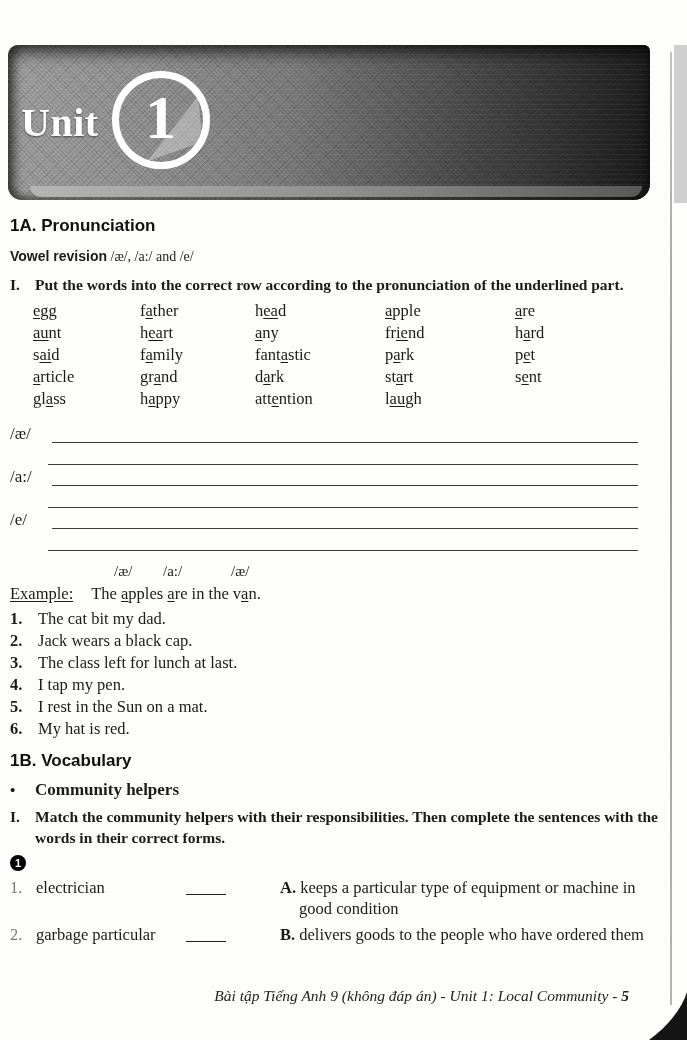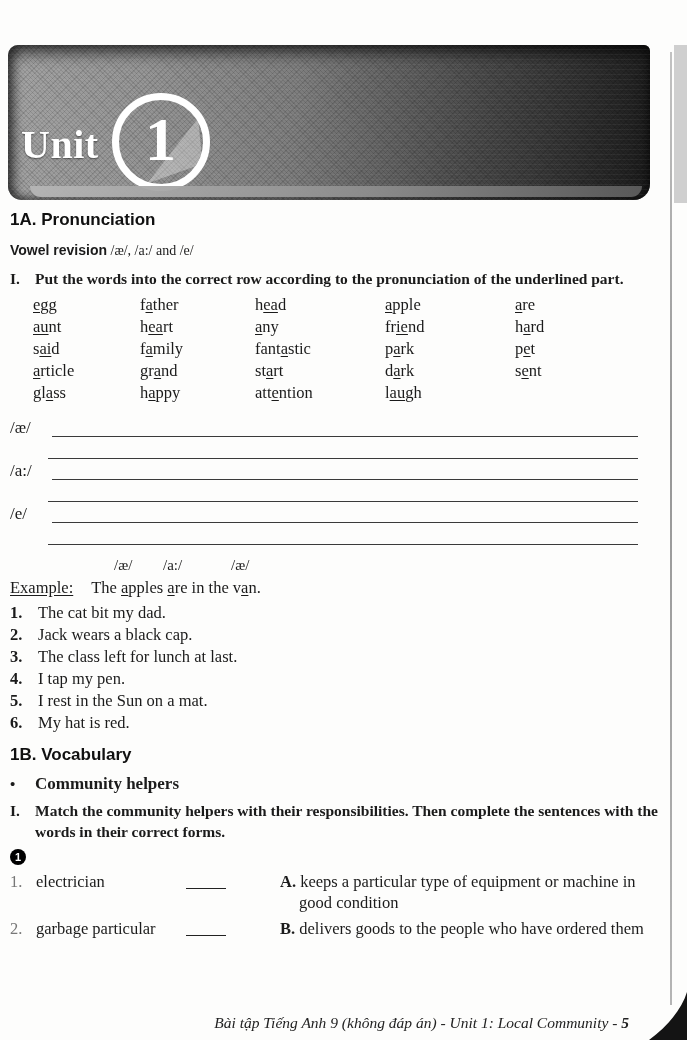--- a/index.html
+++ b/index.html
@@ -23,34 +23,34 @@
   .banner::before{ 
     content:"";position:absolute;inset:0;border-radius:inherit;pointer-events:none;
     background:
       repeating-linear-gradient(45deg, rgba(0,0,0,.10) 0 1px, transparent 1px 3px),
       repeating-linear-gradient(-45deg, rgba(0,0,0,.10) 0 1px, transparent 1px 4px),
       repeating-linear-gradient(0deg, rgba(255,255,255,.05) 0 1px, transparent 1px 5px);
   }
   .banner-bevel{position:absolute;left:22px;right:8px;bottom:3px;height:11px;
     background:linear-gradient(to right,#b6b6b6,#8e8e8e 55%,#5c5c5c);
     border-radius:0 0 12px 12px;opacity:.95;}
-  .banner-content{position:relative;display:flex;align-items:center;height:100%;padding-left:13px;margin-top:22px;}
+  .banner-content{position:relative;display:flex;align-items:center;height:100%;padding-left:13px;}
   .unit-label{color:#fff;font-weight:bold;font-size:40px;letter-spacing:.5px;
     text-shadow:0 1px 2px rgba(0,0,0,.5);}
   .unit-circle{width:84px;height:84px;flex:0 0 84px;border:7px solid #fff;border-radius:50%;
     margin:0 15px 6px 13px;display:flex;align-items:center;justify-content:center;position:relative;overflow:hidden;}
   .unit-circle .wedge{position:absolute;left:34%;top:22%;width:66%;height:78%;
     background:rgba(255,255,255,.32);clip-path:polygon(92% 0,100% 70%,0 100%);}
   .unit-number{position:relative;color:#fff;font-weight:bold;font-size:62px;line-height:1;padding-bottom:6px;}
   .banner-title{color:#fff;font-weight:bold;font-size:41px;letter-spacing:1px;white-space:nowrap;
     text-shadow:0 1px 3px rgba(0,0,0,.6);}
   
   .content{position:absolute;left:10px;top:205px;width:650px;}
   .h-section{font-family:"Liberation Sans",sans-serif;font-weight:bold;font-size:17px;
-    line-height:22px;margin:4px 0 6px 0;color:#101010;}
+    line-height:22px;margin:10px 0 6px 0;color:#101010;}
   .vowel-line{line-height:26px;margin-bottom:4px;font-size:14px;}
   .vowel-bold{font-family:"Liberation Sans",sans-serif;font-weight:bold;}
   .task-instruction{display:flex;font-weight:bold;font-size:15.5px;line-height:21px;margin-bottom:5px;}
   .numeral{flex:0 0 25px;}
   .instr-text{flex:1;}
   .u{text-decoration:underline;text-underline-offset:2px;text-decoration-thickness:1.3px;}
   
   .word-grid{display:grid;grid-template-columns:107px 115px 130px 130px 1fr;
     padding-left:23px;font-size:16.5px;line-height:22px;margin:2px 0 12px 0;}
   
@@ -79,21 +79,21 @@
     width:16px;height:16px;border-radius:50%;background:#000;color:#fff;
     font-family:"Liberation Sans",sans-serif;font-size:11px;font-weight:bold;margin:2px 0 4px 0;}
   .match-list{margin-top:2px;}
   .match-row{display:flex;font-size:16.5px;line-height:21px;margin-bottom:5px;align-items:flex-start;}
   .m-num{flex:0 0 26px;color:#777;}
   .m-term{flex:0 0 150px;}
   .m-blank{flex:0 0 40px;border-bottom:1.6px solid #222;height:17px;margin-right:54px;}
   .m-def{flex:1;padding-left:19px;text-indent:-19px;}
   .m-letter{font-weight:bold;}
   
-  .footer{position:absolute;top:1014px;right:58px;font-style:italic;font-size:15.5px;color:#222;white-space:nowrap;}
+  .footer{position:absolute;top:987px;right:58px;font-style:italic;font-size:15.5px;color:#222;white-space:nowrap;}
   .footer .page-num{font-weight:bold;}
 </style>
 </head>
 <body>
 
 <div class="page-edge-band"></div>
 <div class="page-edge-line"></div>
 
 <div class="banner">
   <div class="banner-content">
@@ -130,22 +130,22 @@
       <span><span class="u">a</span>ny</span>
       <span>fr<span class="u">ie</span>nd</span>
       <span>h<span class="u">a</span>rd</span>
       <span>s<span class="u">ai</span>d</span>
       <span>f<span class="u">a</span>mily</span>
       <span>fant<span class="u">a</span>stic</span>
       <span>p<span class="u">a</span>rk</span>
       <span>p<span class="u">e</span>t</span>
       <span><span class="u">a</span>rticle</span>
       <span>gr<span class="u">a</span>nd</span>
+      <span>d<span class="u">a</span>rk</span>
       <span>st<span class="u">a</span>rt</span>
-      <span>d<span class="u">a</span>rk</span>
       <span>s<span class="u">e</span>nt</span>
       <span>gl<span class="u">a</span>ss</span>
       <span>h<span class="u">a</span>ppy</span>
       <span>att<span class="u">e</span>ntion</span>
       <span>l<span class="u">au</span>gh</span>
     </div>
 
   <div class="pron-block" id="pron-rows">
       <div class="pron-row">
         <span class="pron-label">/æ/</span>

